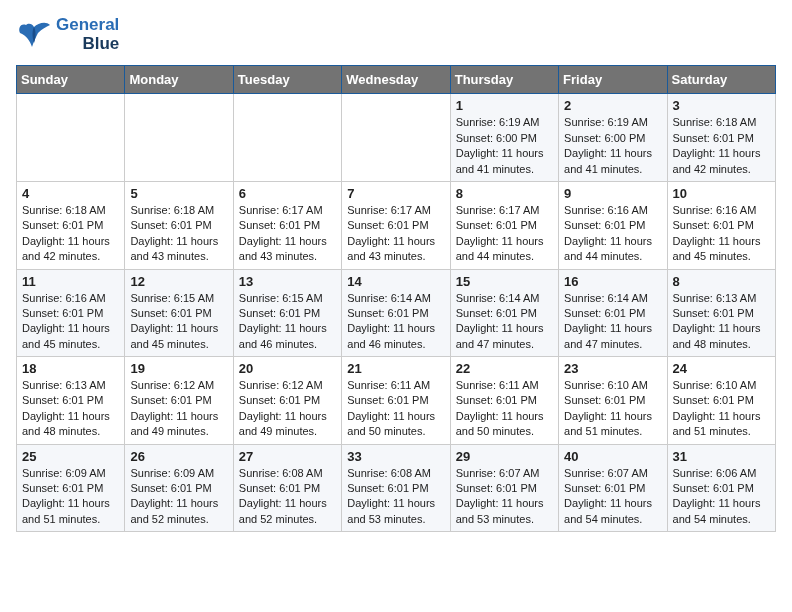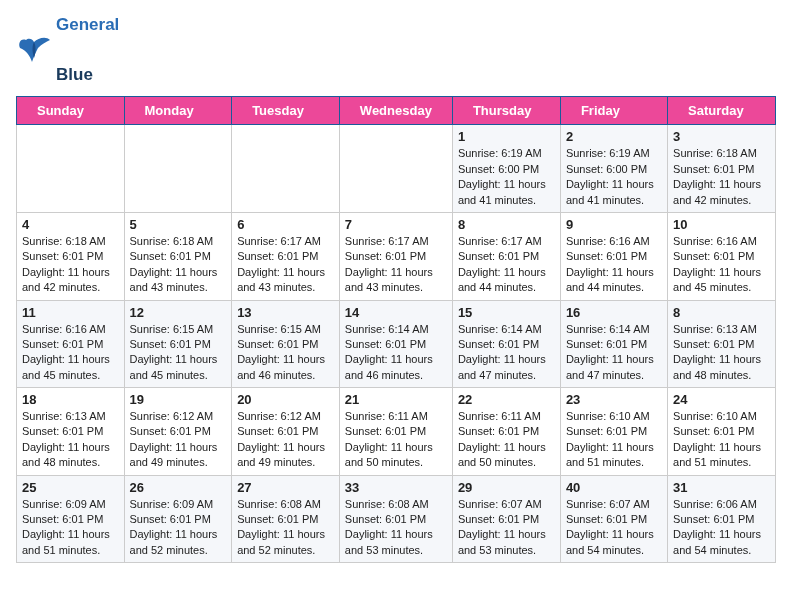--- a/index.html
+++ b/index.html
@@ -8,20 +8,21 @@
       background: #fff;
       width: 792px;
       min-height: 612px;
       padding: 16px;
     }
     .header {
       display: flex;
       justify-content: space-between;
       align-items: flex-start;
       margin-bottom: 12px;
+      text-align: right;
     }
     .logo {
       display: flex;
       align-items: center;
       gap: 4px;
     }
     .logo-bird {
       width: 36px;
       height: 32px;
     }
@@ -37,25 +38,25 @@
       font-size: 16px;
       font-weight: normal;
       color: #444;
     }
     .calendar {
       width: 100%;
       border-collapse: collapse;
       border: 1px solid #ccc;
     }
     .calendar thead th {
-      background: #ec4899;
+      background: #737373;
       color: #fff;
       font-size: 13px;
       font-weight: bold;
-      padding: 6px 20px;
+      padding: 6px 4px;
       text-align: left;
       border: 1px solid #1a5a9a;
     }
     .calendar tbody td {
       border: 1px solid #ccc;
       vertical-align: top;
       padding: 4px 5px;
       font-size: 10.5px;
       color: #222;
       width: calc(100% / 7);
@@ -87,21 +88,21 @@
 <body>
 
 <div class="header">
   <div class="logo">
     <svg class="logo-bird" viewBox="0 0 36 32" xmlns="http://www.w3.org/2000/svg">
       <path d="M18 8 C22 4, 30 2, 34 6 C30 8, 26 10, 22 14 C20 18, 18 22, 16 28 C14 22, 10 16, 4 14 C2 10, 4 4, 10 6 C12 4, 16 4, 18 8Z" fill="#2a6db5"></path>
       <path d="M18 8 C20 12, 20 18, 18 24 C16 18, 16 12, 18 8Z" fill="#1a4d8a"></path>
     </svg>
     <div>
       <div style="font-size:17px;font-weight:bold;color:#2a6db5;line-height:1.1;">General</div>
-      <div style="font-size:17px;font-weight:bold;color:#1a3a5c;line-height:1.1;margin-top:31px;">Blue</div>
+      <div style="font-size:17px;font-weight:bold;color:#1a3a5c;line-height:1.1;">Blue</div>
     </div>
   </div>
   <div class="title-block">
     <h1></h1>
     <h2></h2>
   </div>
 </div>
 
 <table class="calendar">
   <thead>

